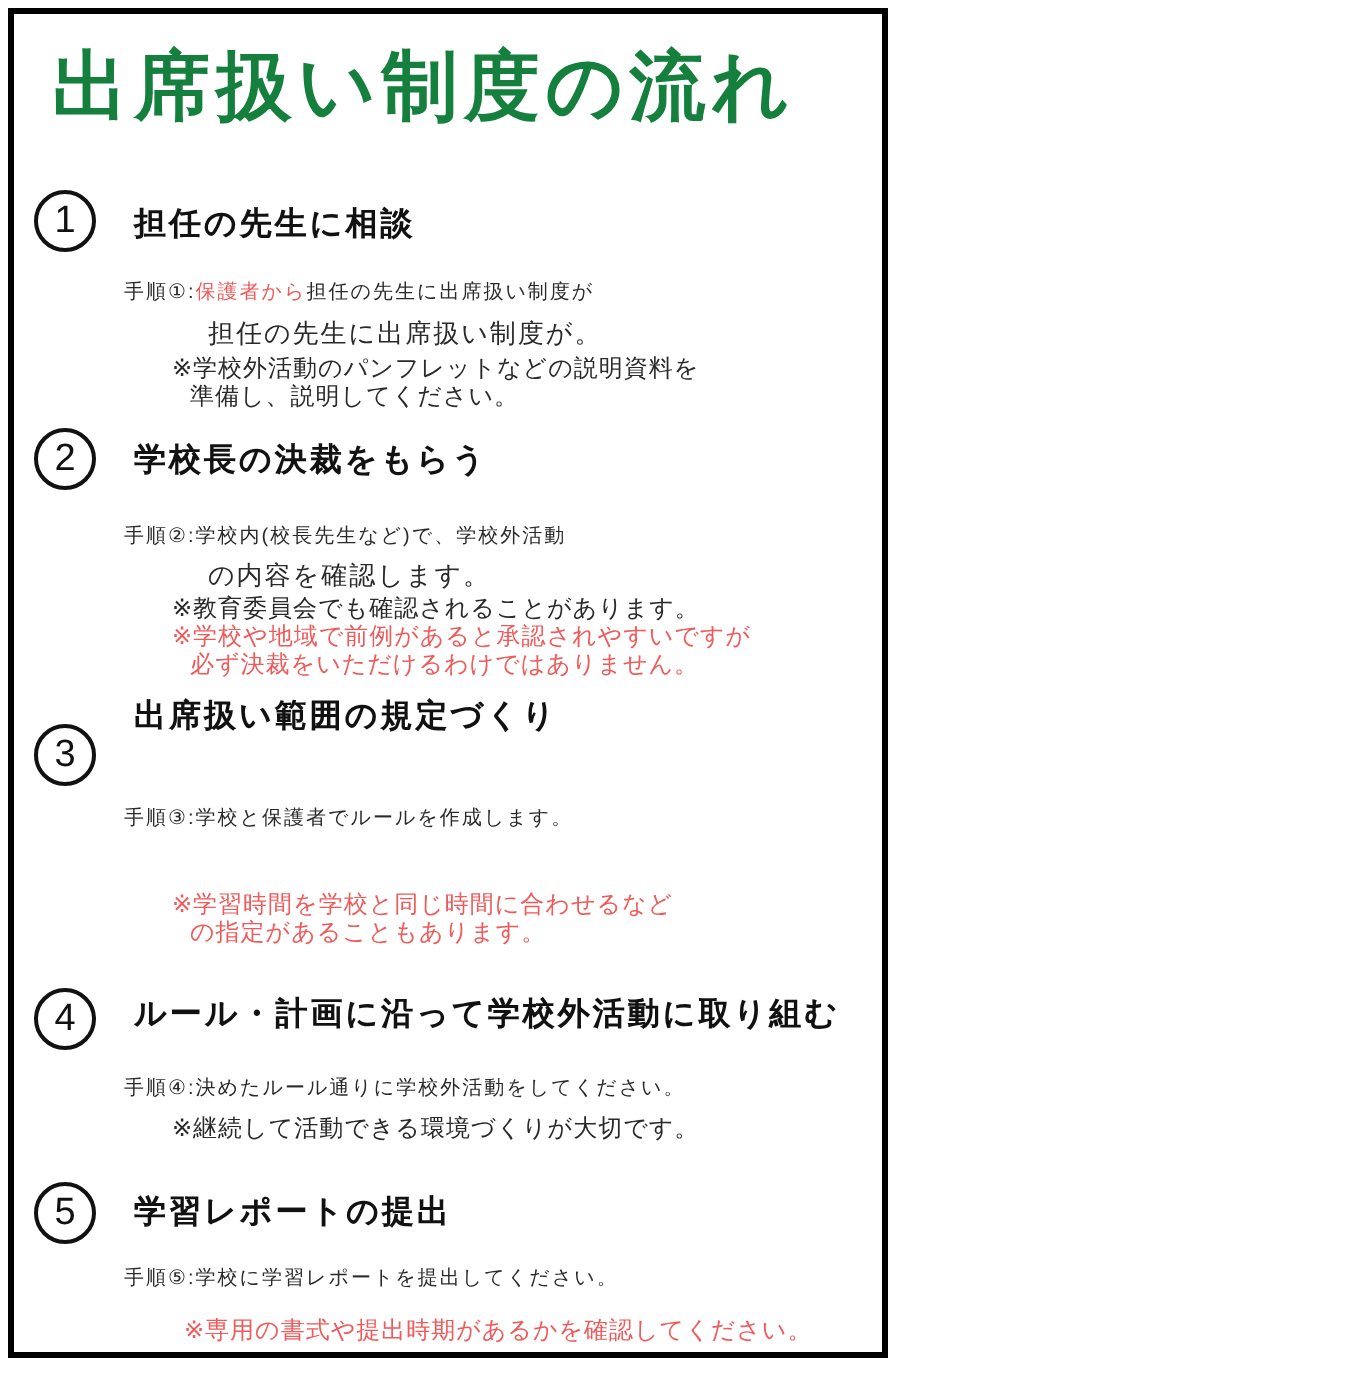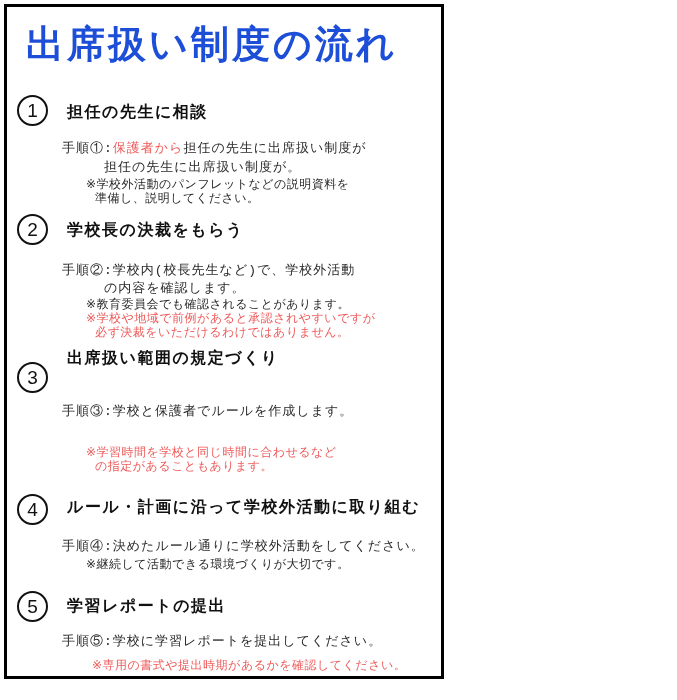--- a/index.html
+++ b/index.html
@@ -14,39 +14,39 @@
   .frame{
     position:absolute;left:4px;top:4px;
     width:434px;height:669px;
     border:3px solid #000;
     background:#fff;
     box-sizing:content-box;
   }
   .page-title{
     position:absolute;left:26px;top:22px;margin:0;
     font-size:38px;line-height:44px;font-weight:600;
-    letter-spacing:3px;color:#1d4ed8;white-space:nowrap;
+    letter-spacing:3px;color:#15803d;white-space:nowrap;
   }
   .badge{
     position:absolute;left:17px;
     width:27px;height:27px;
     border:2px solid #111;border-radius:50%;
     display:flex;align-items:center;justify-content:center;
     font-size:19px;line-height:1;color:#111;
     background:#fff;
   }
   .step-title{
     position:absolute;left:67px;margin:0;
     font-size:16px;font-weight:600;letter-spacing:1.5px;
     color:#111;white-space:nowrap;
   }
   .line{
     position:absolute;margin:0;white-space:nowrap;color:#2a2a2a;
   }
-  .hand{left:62px;font-size:13px;letter-spacing:1px;font-family:Liberation Mono, monospace;}
+  .hand{left:62px;font-size:10px;letter-spacing:1px;}
   .hand-cont{left:104px;font-size:13px;letter-spacing:1px;}
   .note{left:86px;font-size:12px;letter-spacing:0.5px;}
   .note-cont{left:95px;font-size:12px;letter-spacing:0.5px;}
   .red{color:var(--accent-red,#ef5a5a);}
   .caption{
     position:absolute;left:0;top:683px;width:450px;
     text-align:center;font-size:11.5px;letter-spacing:0.5px;
     color:#333;margin:0;
   }
 </style>

